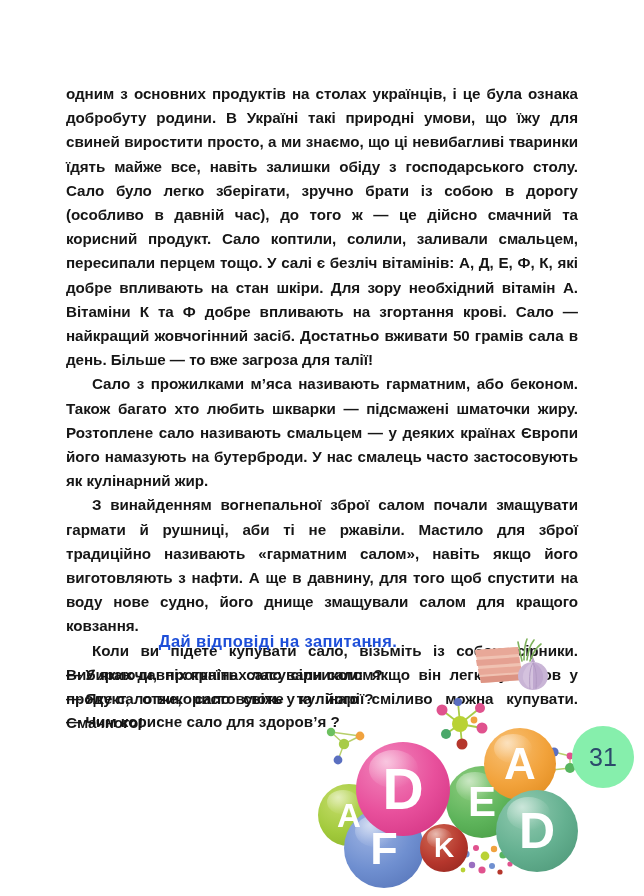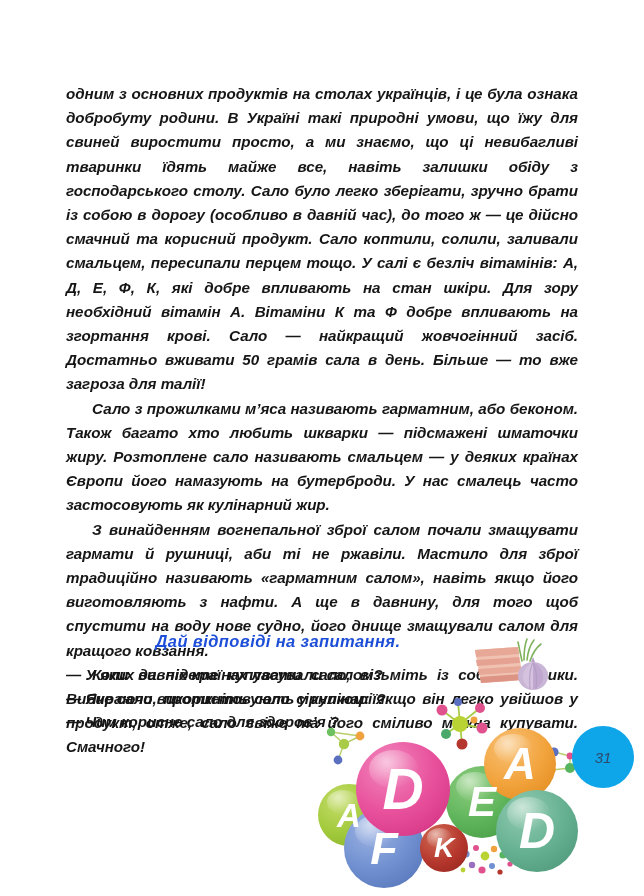--- a/index.html
+++ b/index.html
@@ -15,21 +15,20 @@
     overflow: hidden;
     position: relative;
   }
 
   .page {
     position: relative;
     width: 644px;
     height: 896px;
     background: #ffffff;
     overflow: hidden;
-    font-style: italic;
   }
 
   
   .text-column {
     position: absolute;
     left: 66px;
     top: 82px;
     width: 512px;
   }
 
@@ -124,26 +123,26 @@
   }
   .bubble > span {
     position: relative;
     z-index: 2;
   }
 
   
   .page-number {
     position: absolute;
     border-radius: 50%;
-    background: #0ea5e9;
+    background: #86efac;
     display: flex;
     align-items: center;
     justify-content: center;
     color: #2c4a6b;
-    font-size: 15px;
+    font-size: 25px;
     font-weight: 400;
     font-family: "Liberation Sans", sans-serif;
   }
 
   .molecule, .dotcloud {
     position: absolute;
   }
 </style>
 </head>
 <body>

